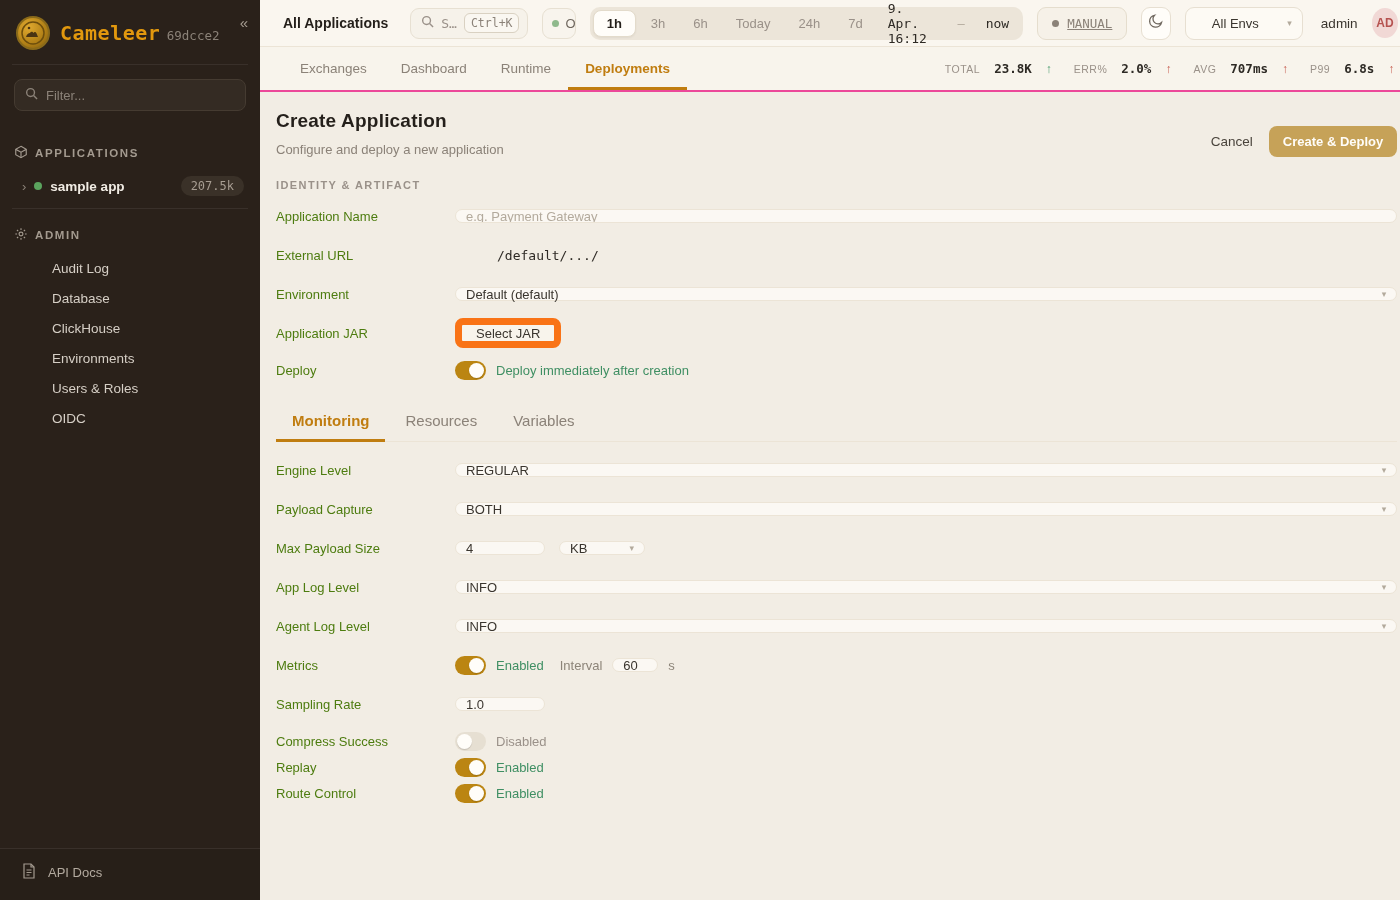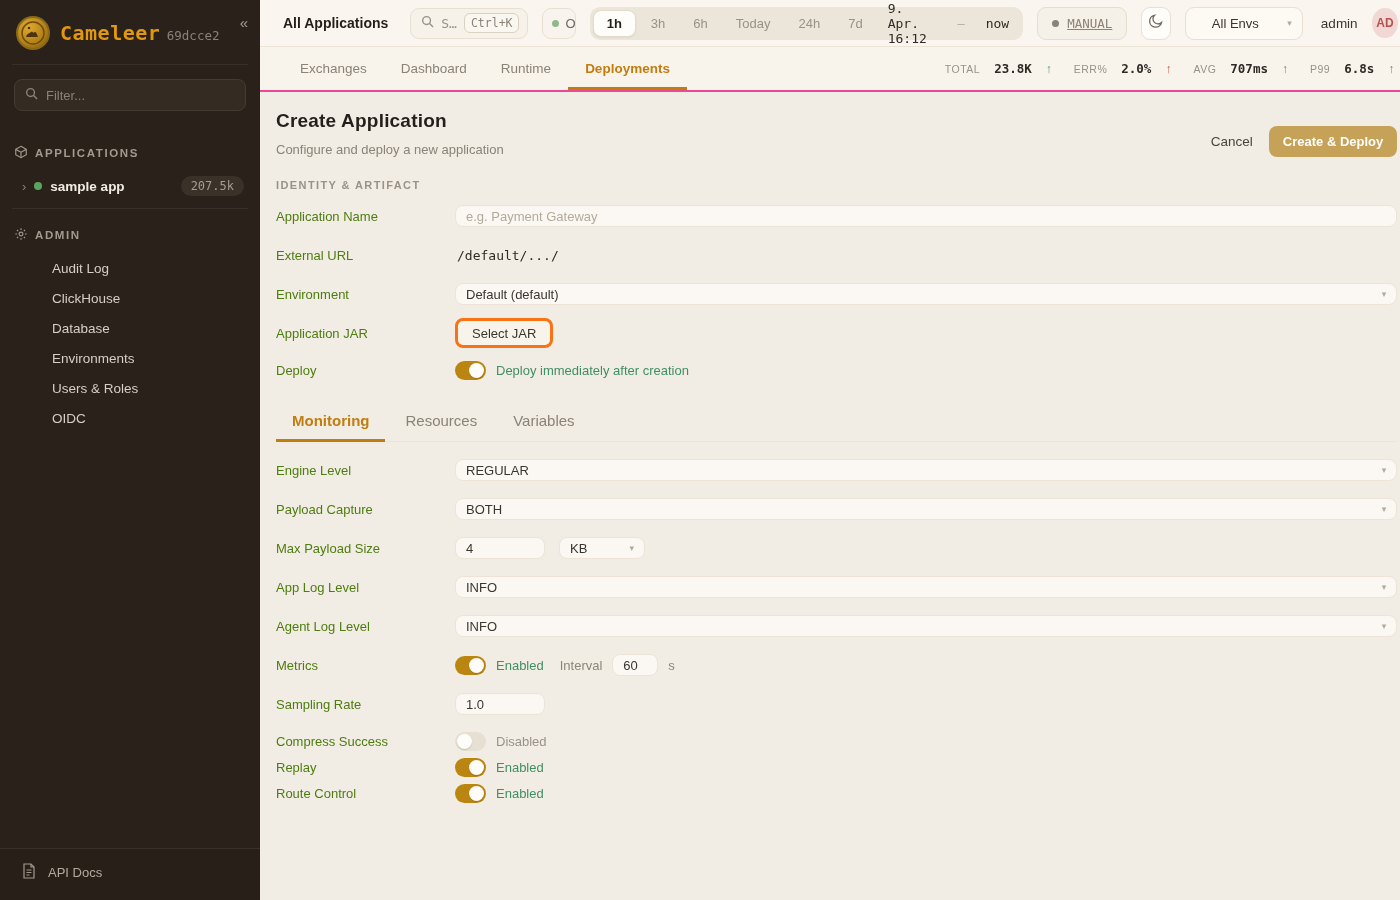--- a/index.html
+++ b/index.html
@@ -101,28 +101,28 @@
     font-family:"Liberation Sans", sans-serif;}
   .btn-primary { background:#c6a258; color:#fffdf9; border:none; border-radius:8px; font-weight:bold;
     font-size:13px; padding:8px 14px; cursor:pointer; font-family:"Liberation Sans", sans-serif;}
 
   .section-title { font-size:11px; font-weight:bold; letter-spacing:1.4px; color:#9a9189; margin:22px 0 10px 0;}
 
   .frow { display:flex; align-items:center; margin-bottom:9px; min-height:30px;}
   .flabel { width:179px; flex:none; font-size:13px; color:#4d7c0f; }
   .ffield { flex:1; display:flex; align-items:center; }
   .input, .selectbox {
-    height:22px; background:#fbf8f3; border:1px solid #ece4d6; border-radius:8px;
+    height:14px; background:#fbf8f3; border:1px solid #ece4d6; border-radius:8px;
     font-size:13px; color:#3a352e; padding:0 10px; font-family:"Liberation Sans", sans-serif;}
   .input { outline:none; }
   .input::placeholder { color:#b3aa9c; }
   .input.full { width:100%; }
   .selectbox { display:flex; align-items:center; justify-content:space-between; cursor:pointer; width:100%;}
-  .mono-val { font-size:13px; color:#2e2a25; padding-left:2px;}
-  .btn-secondary { height:30px; background:#f8f4ec; border:3px solid #f97316; border-radius:8px;
+  .mono-val { font-size:13px; color:#2e2a25; padding-left:2px;margin-left:40px;}
+  .btn-secondary { height:30px; background:#f8f4ec; border:7px solid #f97316; border-radius:8px;
     font-size:13px; color:#3a352e; padding:0 14px; cursor:pointer; font-family:"Liberation Sans", sans-serif;}
 
   .toggle { width:31px; height:19px; border-radius:10px; position:relative; cursor:pointer; flex:none;}
   .toggle .knob { width:15px; height:15px; background:#fffdf9; border-radius:50%; position:absolute; top:2px;
     box-shadow:0 1px 1px rgba(0,0,0,0.15);}
   .toggle.on { background:#bb8512; }
   .toggle.on .knob { right:2px; }
   .toggle.off { background:#e6dfd2; }
   .toggle.off .knob { left:2px; }
   .tog-text-on { font-size:13px; color:#3f8f63; margin-left:10px; }
@@ -193,22 +193,22 @@
       <span>
         <svg width="14" height="14" viewBox="0 0 16 16" fill="none" stroke="#a39a8f" stroke-width="1.3">
           <circle cx="8" cy="8" r="2.2"></circle>
           <path d="M8 1.5v2M8 12.5v2M1.5 8h2M12.5 8h2M3.4 3.4l1.4 1.4M11.2 11.2l1.4 1.4M12.6 3.4l-1.4 1.4M4.8 11.2l-1.4 1.4"></path>
         </svg>
       </span>
       <span>ADMIN</span>
     </div>
     <nav class="admin-list">
       <div class="admin-item">Audit Log</div>
+      <div class="admin-item">Database</div>
       <div class="admin-item">ClickHouse</div>
-      <div class="admin-item">Database</div>
       <div class="admin-item">Environments</div>
       <div class="admin-item">Users &amp; Roles</div>
       <div class="admin-item">OIDC</div>
     </nav>
   </div>
 
   <div class="side-spacer"></div>
   <div class="side-footer">
     <div class="api-docs">
       <span>

